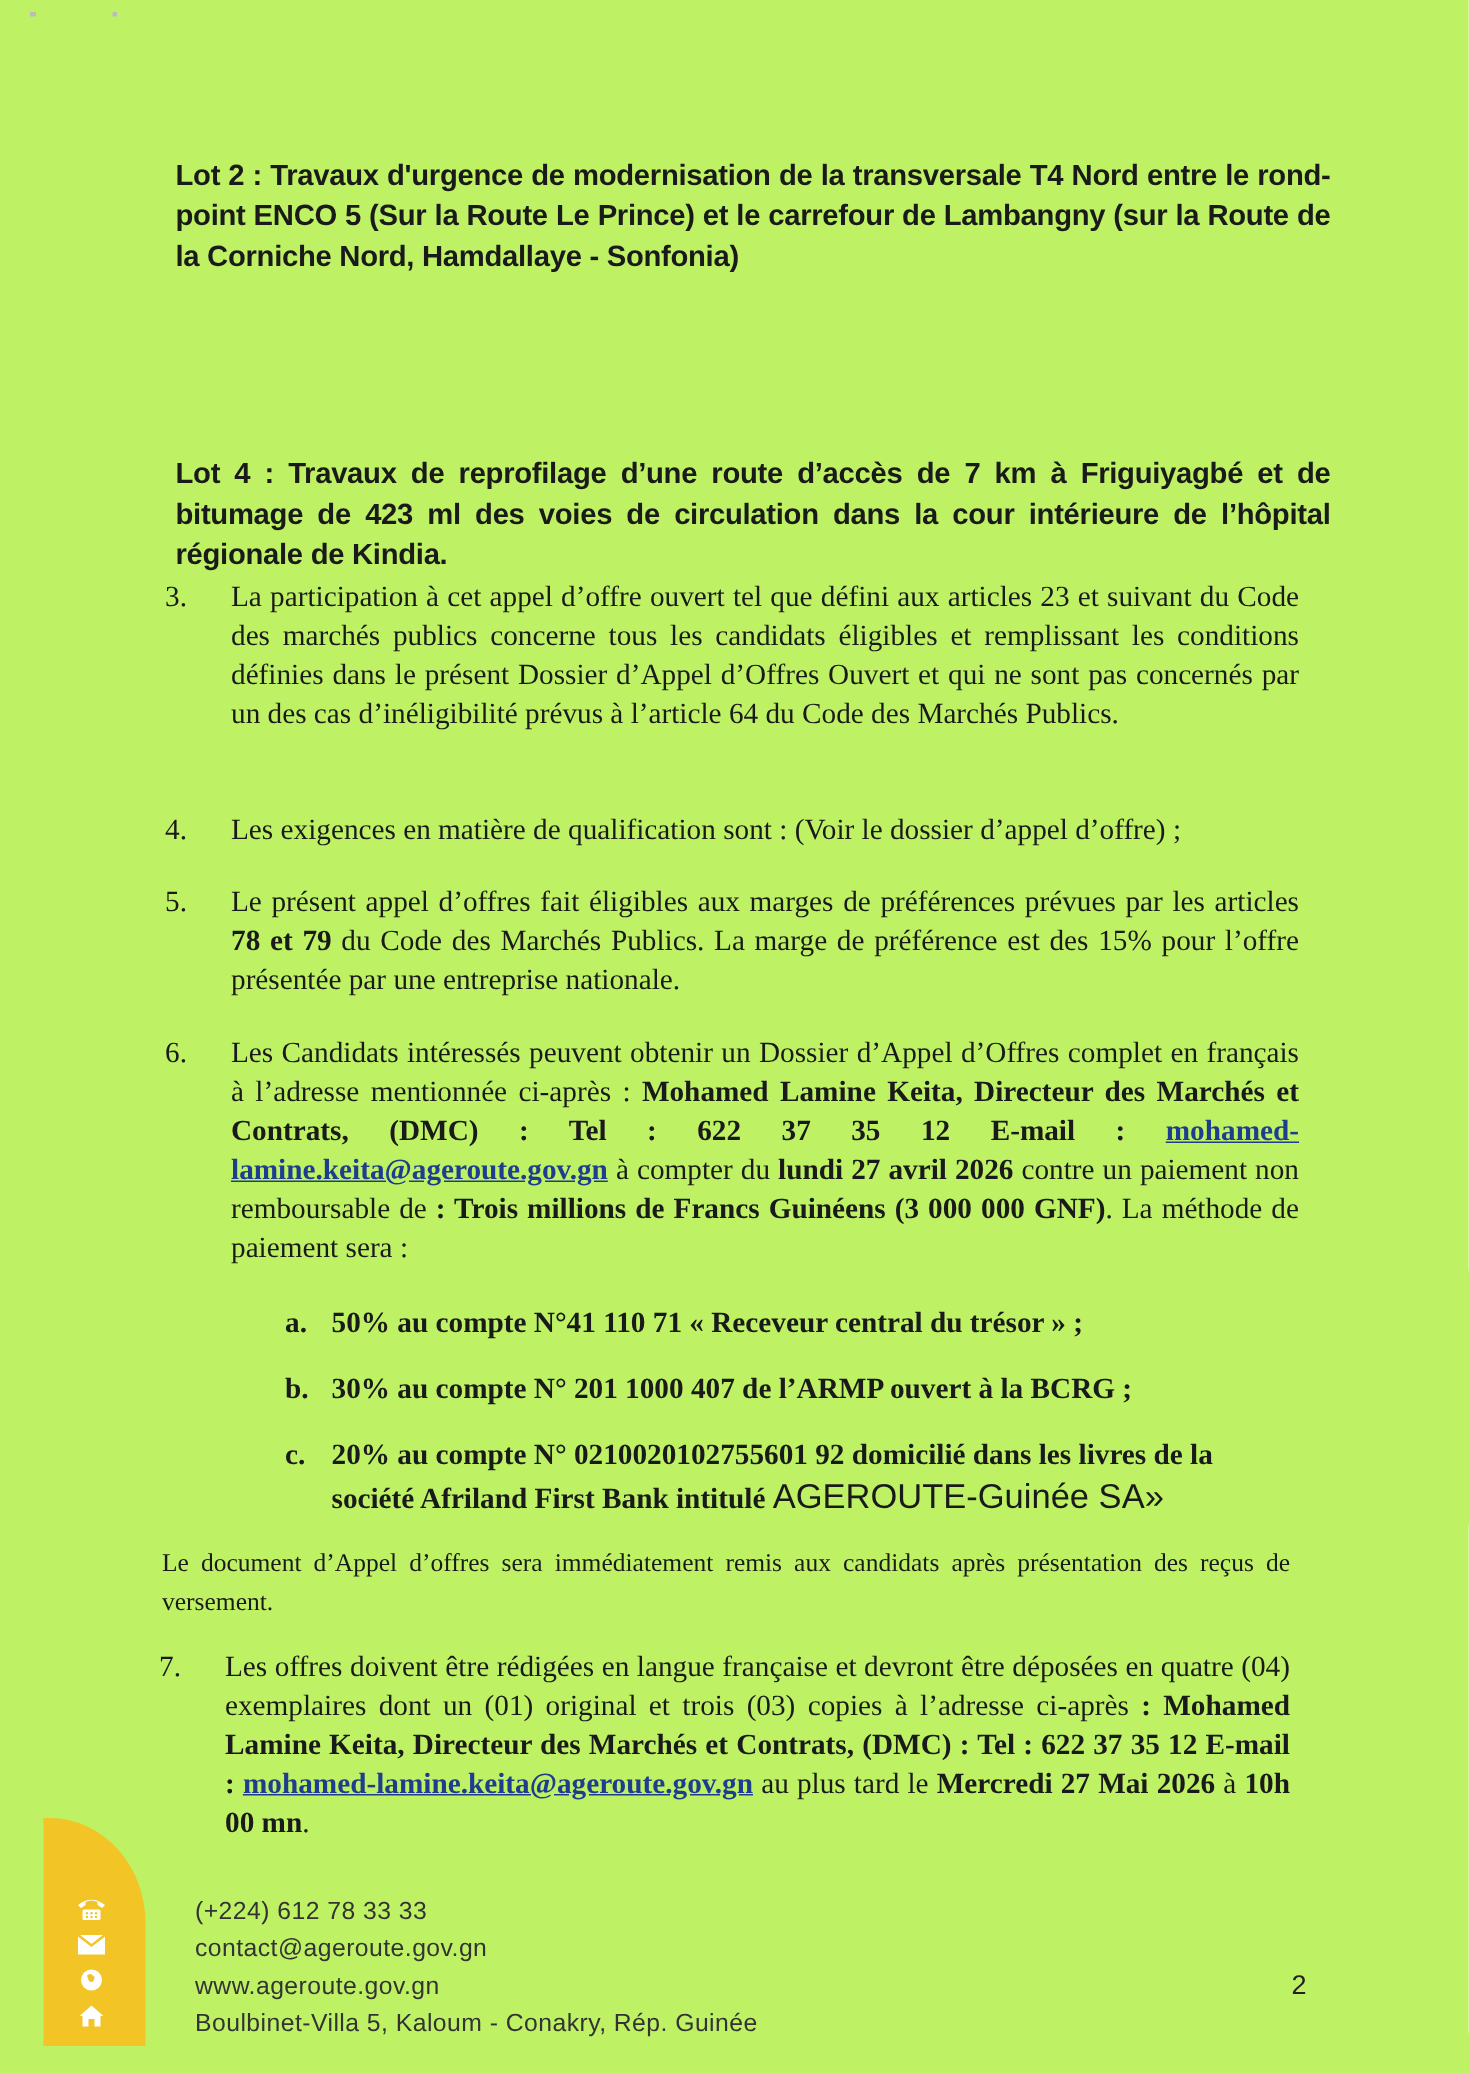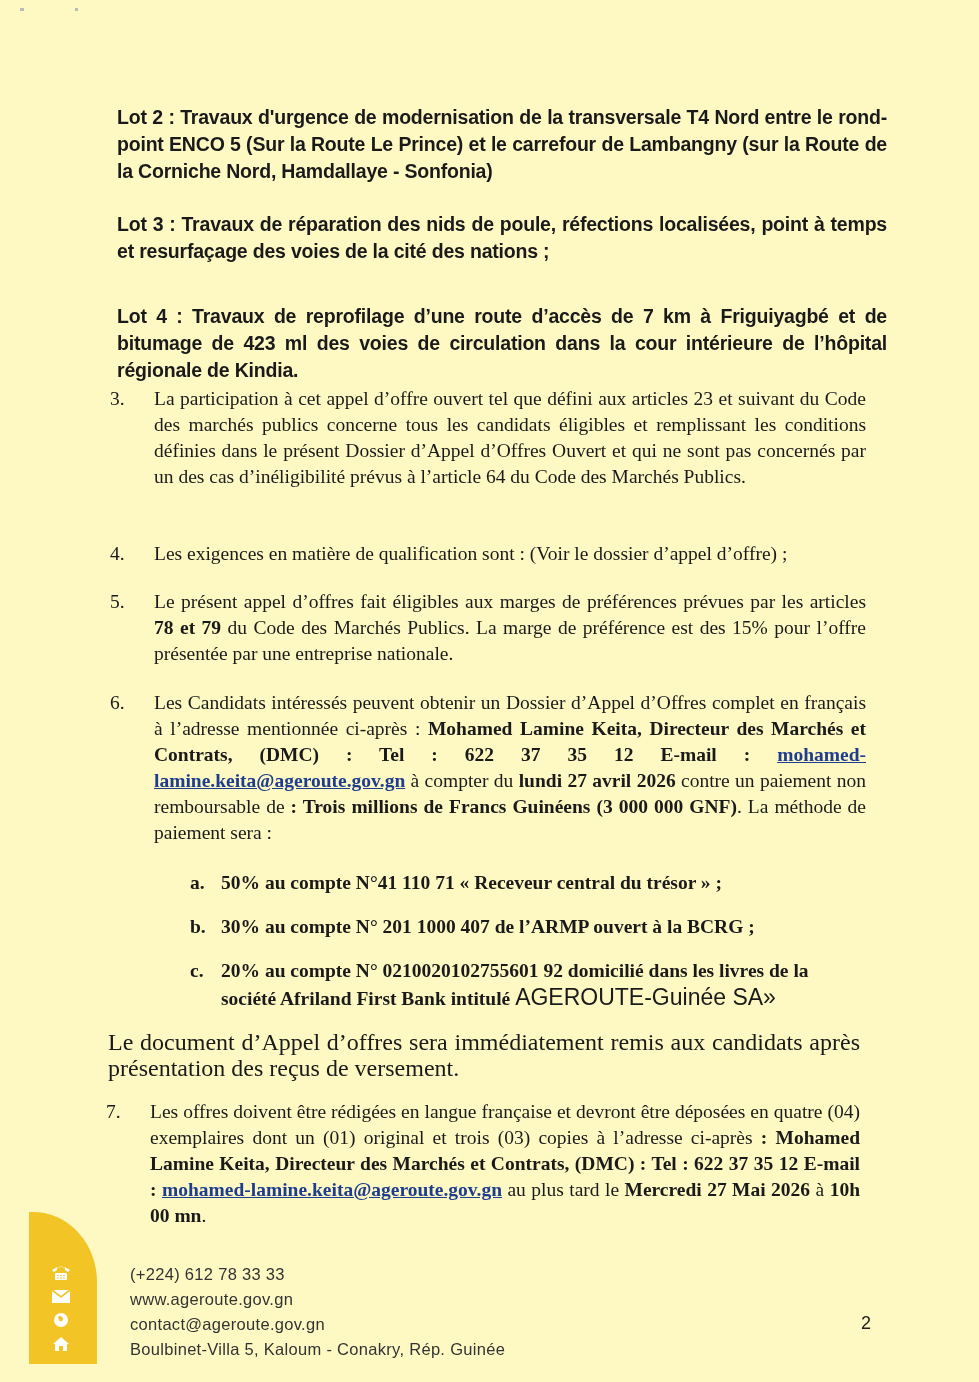--- a/index.html
+++ b/index.html
@@ -1,56 +1,53 @@
 <!DOCTYPE html>
 <html><head>
 <meta charset="utf-8">
 <style>
   html, body { margin: 0; padding: 0; background: #ffffff; }
   body { width: 979px; height: 1382px; position: relative; overflow: hidden; color: #1a1a1a; }
-  .page { position: absolute; left: 0; top: 0; width: 979px; height: 1382px; background: #fef9c3; }
+  .page { position: absolute; left: 0; top: 0; width: 979px; height: 1382px; background: #bef264; }
   .sans { font-family: "Liberation Sans", "DejaVu Sans", sans-serif; }
   .serif { font-family: "Liberation Serif", "DejaVu Serif", serif; }
 
   .lot { position: absolute; left: 117px; width: 770px; font-weight: bold; font-size: 19.5px; line-height: 27px; letter-spacing: -0.2px; text-align: justify; }
   .lot-label { font-weight: bold; }
 
   .item { position: absolute; left: 110px; width: 756px; font-size: 19.5px; line-height: 26px; text-align: justify; }
   .item .num { position: absolute; left: 0; top: 0; width: 28px; }
   .item .body { margin-left: 44px; }
   .b { font-weight: bold; }
   a.link { color: #1f3d8f; text-decoration: underline; font-weight: bold; }
 
   .sub { position: absolute; left: 190px; width: 672px; font-size: 19.5px; line-height: 26px; font-weight: bold; }
   .sub .num { position: absolute; left: 0; top: 0; width: 24px; }
   .sub .body { margin-left: 31px; }
   .sub .plain-sans { font-family: "Liberation Sans", "DejaVu Sans", sans-serif; font-weight: normal; font-size: 23px; }
 
-  .para { position: absolute; left: 108px; width: 752px; font-size: 24px; line-height: 26px; text-align: justify; }
+  .para { position: absolute; left: 108px; width: 752px; font-size: 17px; line-height: 26px; text-align: justify; }
 
   .yellow-bar { position: absolute; left: 29px; top: 1212px; width: 68px; height: 152px; background: #f2c425; border-top-right-radius: 64px 70px; }
   .footer-icons { position: absolute; left: 49px; top: 1262px; width: 28px; }
   .footer-icons .ic { display: block; width: 24px; height: 20px; margin-bottom: 4px; }
   .footer { position: absolute; left: 112px; top: 1262px; font-size: 16.5px; line-height: 25px; color: #333; letter-spacing: 0.3px; margin-left: 18px; }
   .page-num { position: absolute; left: 861px; top: 1313px; font-size: 18px; color: #222; }
   .scan-mark { position: absolute; width: 4px; height: 3px; background: #bbb; }
 </style>
 </head>
 <body>
 
 <div class="page">
 
   <span class="scan-mark" style="left:20px;top:8px;"></span>
   <span class="scan-mark" style="left:75px;top:8px;width:3px;"></span>
 
   <div class="lot sans" style="top:104px;">
     <span class="lot-label">Lot 2 :</span><span> Travaux d'urgence de modernisation de la transversale T4 Nord entre le rond-point ENCO 5 (Sur la Route Le Prince) et le carrefour de Lambangny (sur la Route de la Corniche Nord, Hamdallaye - Sonfonia)</span>
-  </div>
-  <div class="lot sans" style="top:211px;">
-    <span class="lot-label">Lot 3 :</span><span> Travaux de réparation des nids de poule, réfections localisées, point à temps et resurfaçage des voies de la cité des nations ;</span>
   </div>
   <div class="lot sans" style="top:303px;">
     <span class="lot-label">Lot 4 :</span><span> Travaux de reprofilage d’une route d’accès de 7 km à Friguiyagbé et de bitumage de 423 ml des voies de circulation dans la cour intérieure de l’hôpital régionale de Kindia.</span>
   </div>
 
   <div class="item serif" style="top:386px;">
     <span class="num">3.</span>
     <div class="body">La participation à cet appel d’offre ouvert tel que défini aux articles 23 et suivant du Code des marchés publics concerne tous les candidats éligibles et remplissant les conditions définies dans le présent Dossier d’Appel d’Offres Ouvert et qui ne sont pas concernés par un des cas d’inéligibilité prévus à l’article 64 du Code des Marchés Publics.</div>
   </div>
 
@@ -108,18 +105,18 @@
     <svg class="ic" viewBox="0 0 24 20">
       <circle cx="12" cy="10" r="7" fill="#fff"></circle>
       <path d="M9 7 Q11 5 13 7 Q15 8 13 11 Q11 12 10 10 Z" fill="#f2c425"></path>
     </svg>
     <svg class="ic" viewBox="0 0 24 20">
       <path d="M4 10 L12 3 L20 10 L18 10 L18 17 L14 17 L14 12 L10 12 L10 17 L6 17 L6 10 Z" fill="#fff"></path>
     </svg>
   </div>
   <div class="footer sans">
     <div>(+224) 612 78 33 33</div>
+    <div>contact@ageroute.gov.gn</div>
     <div>www.ageroute.gov.gn</div>
-    <div>contact@ageroute.gov.gn</div>
     <div>Boulbinet-Villa 5, Kaloum - Conakry, Rép. Guinée</div>
   </div>
   <div class="page-num sans">2</div>
 </div>
 
 </body></html>

